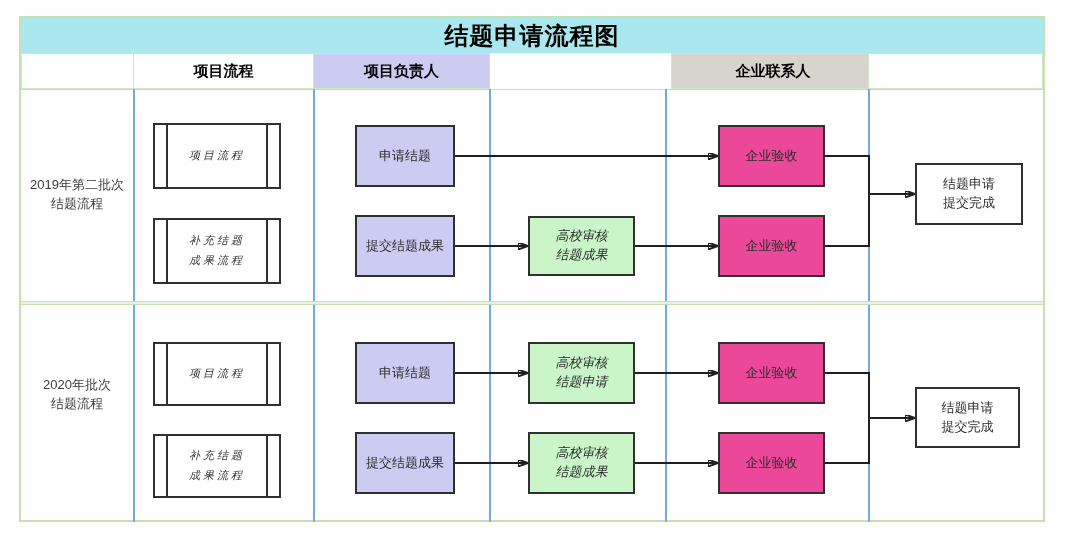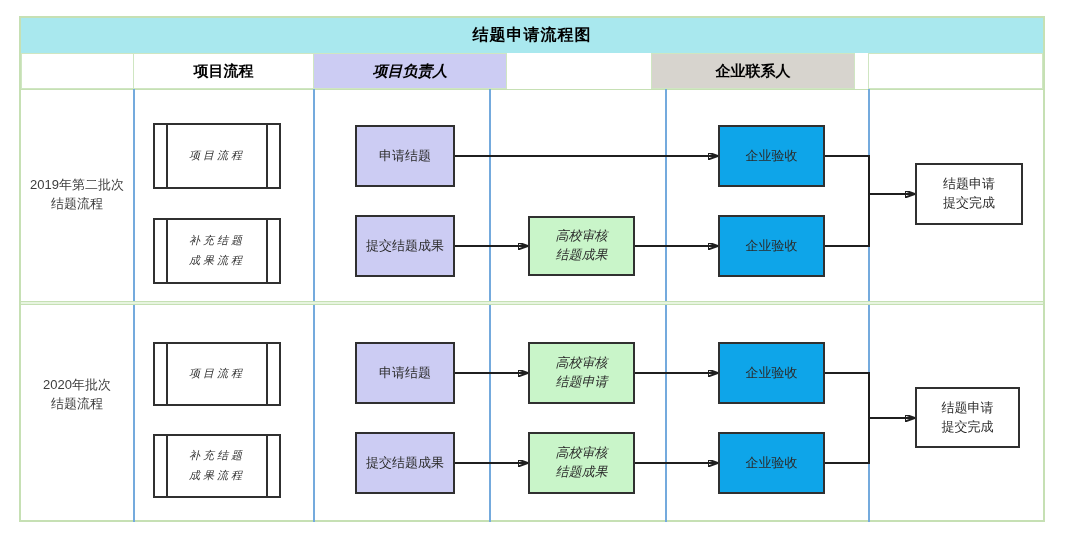--- a/index.html
+++ b/index.html
@@ -5,21 +5,21 @@
   html,body{margin:0;padding:0;background:#ffffff;}
   body{font-family:"Liberation Sans", sans-serif; color:#222;}
   .canvas{position:relative;width:1080px;height:557px;background:#fff;overflow:hidden;}
 
   
   .table-outline{position:absolute;left:19px;top:16px;width:1026px;height:506px;
     border:2px solid #c6e0b4;box-sizing:border-box;background:#fff;}
   .title-bar{position:absolute;left:21px;top:18px;width:1022px;height:35px;
     background:#a9e8ee;border-bottom:1px solid #c6e0b4;
     display:flex;align-items:center;justify-content:center;}
-  .title-text{font-size:16px;font-weight:bold;color:#000;letter-spacing:1px;}
+  .title-text{font-size:24px;font-weight:bold;color:#000;letter-spacing:1px;}
 
   .header-row{position:absolute;left:21px;top:53px;width:1022px;height:36px;background:#fff;
     border-bottom:1px solid #c6e0b4;}
   .hcell{position:absolute;top:0;height:36px;box-sizing:border-box;
     border:1px solid #cfe6c2;display:flex;align-items:center;justify-content:center;
     font-size:15px;font-weight:bold;color:#000;}
   .hc-white{background:#ffffff;}
   .hc-purple{background:#ccccf3;}
   .hc-green{background:#c9f5c9;}
   .hc-gray{background:#d7d4ce;}
@@ -30,21 +30,21 @@
 
   .row-label{position:absolute;left:21px;width:112px;display:flex;align-items:center;justify-content:center;
     text-align:center;font-size:13px;line-height:1.45;color:#3d3d3d;white-space:pre-line;}
 
   
   .node{position:absolute;box-sizing:border-box;border:2px solid #303030;
     display:flex;align-items:center;justify-content:center;text-align:center;
     font-size:13px;line-height:1.45;color:#2b2b2b;white-space:pre-line;}
   .n-purple{background:#ccccf3;}
   .n-green{background:#c9f5c9;font-style:italic;}
-  .n-gray{background:#0ea5e9;text-align:right;}
+  .n-gray{background:#ec4899;text-align:right;}
   .n-white{background:#ffffff;}
 
   .predef{position:absolute;box-sizing:border-box;border:2px solid #303030;background:#fff;
     display:flex;align-items:center;justify-content:center;text-align:center;
     font-size:11px;line-height:1.8;color:#333;font-style:italic;
     font-family:"Liberation Serif", serif;letter-spacing:3px;white-space:pre-line;}
   .predef::before,.predef::after{content:"";position:absolute;top:0;bottom:0;width:2px;background:#303030;}
   .predef::before{left:11px;}
   .predef::after{right:11px;}
 
@@ -60,24 +60,24 @@
 
   <div class="title-bar">
     <span class="title-text">结题申请流程图</span>
   </div>
 
   <div class="header-row">
     <div class="hcell hc-white" style="left:0;width:113px;"></div>
     <div class="hcell hc-white" style="left:112px;width:181px;">
       <span>项目流程</span>
     </div>
-    <div class="hcell hc-purple" style="left:292px;width:194px;font-style:italic;">
+    <div class="hcell hc-purple" style="left:292px;width:177px;">
       <span>项目负责人</span>
     </div>
-    <div class="hcell hc-gray" style="left:630px;width:204px;">
+    <div class="hcell hc-gray" style="left:650px;width:204px;">
       <span>企业联系人</span>
     </div>
     <div class="hcell hc-white" style="left:847px;width:175px;"></div>
   </div>
 
   <div class="col-divider" style="left:133px;"></div>
   <div class="col-divider" style="left:313px;"></div>
   <div class="col-divider" style="left:489px;"></div>
   <div class="col-divider" style="left:665px;"></div>
   <div class="col-divider" style="left:868px;"></div>

